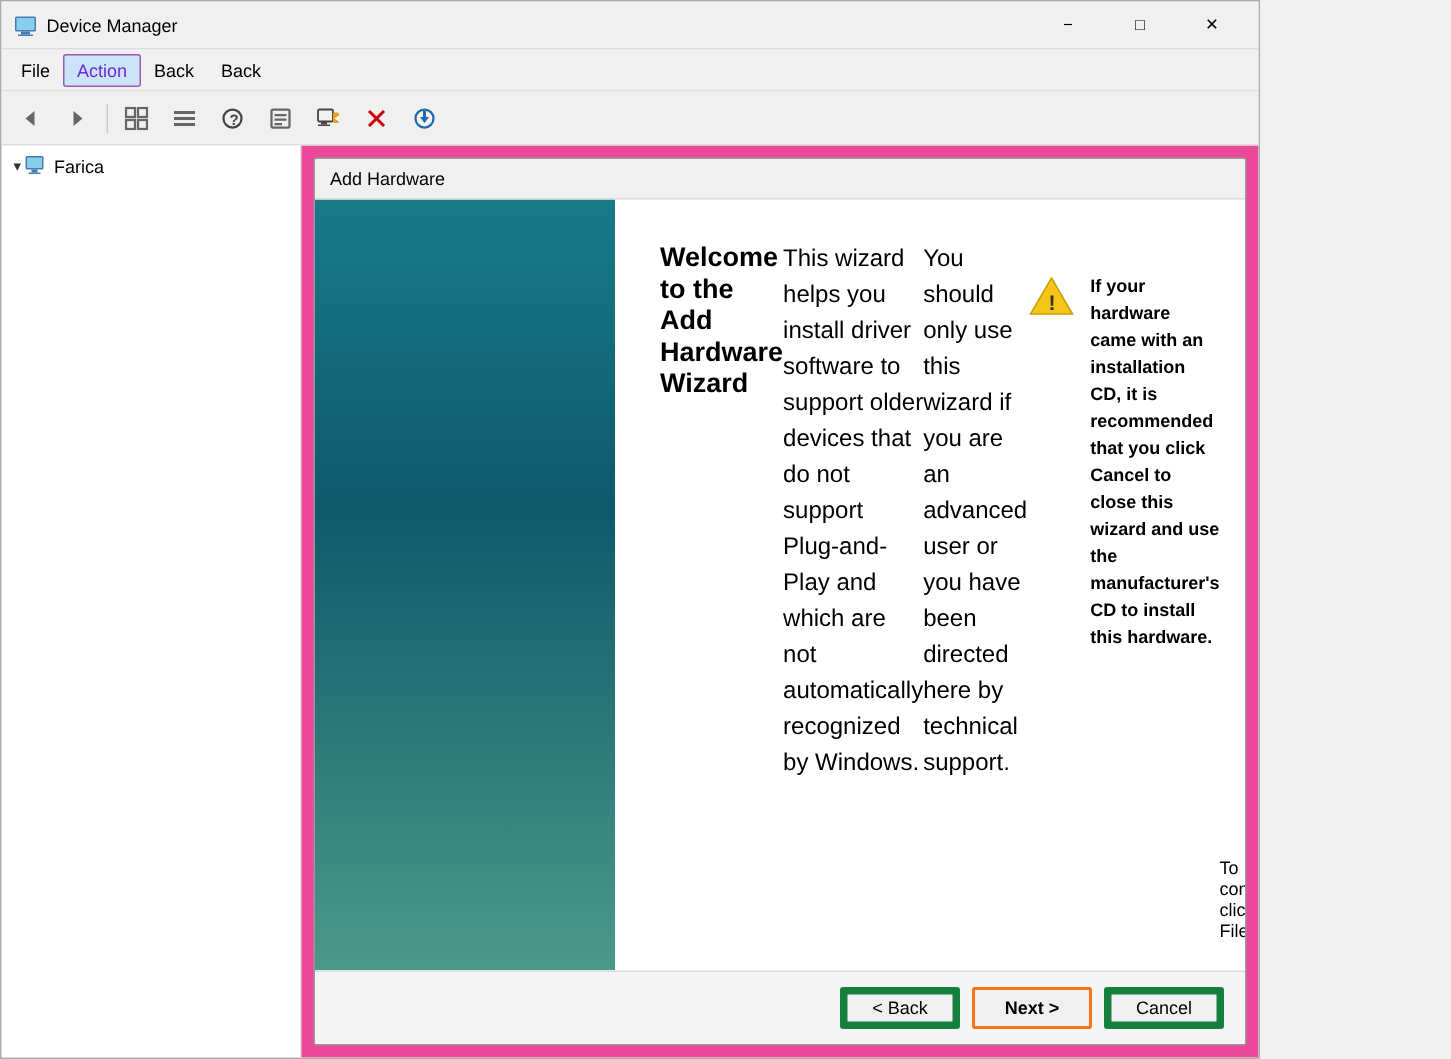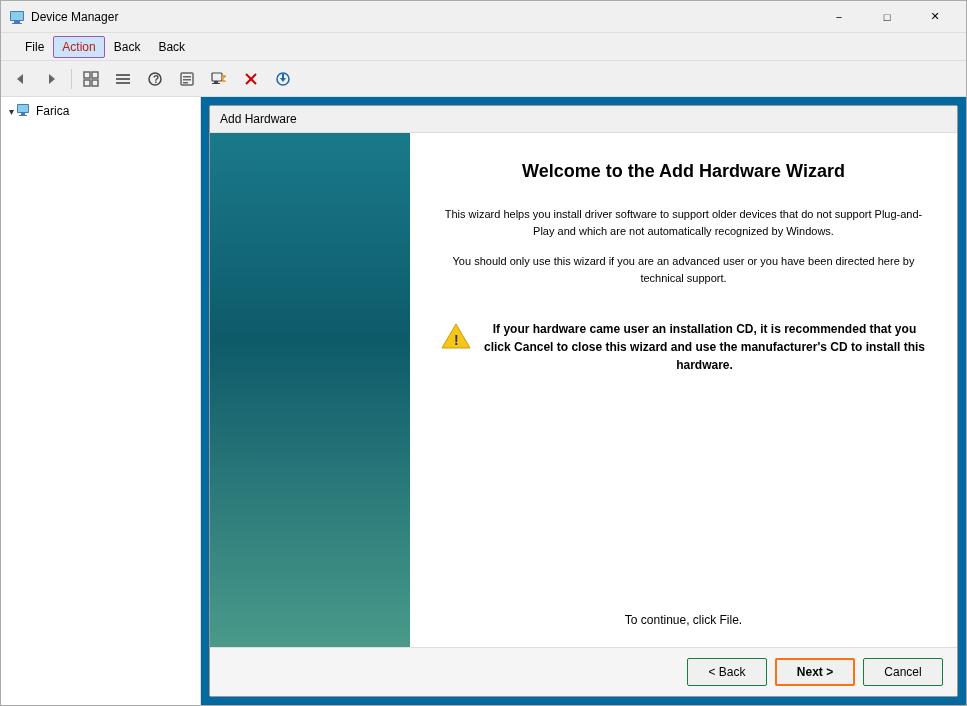--- a/index.html
+++ b/index.html
@@ -7,21 +7,21 @@
       width: 967px;
       height: 706px;
       background: #f0f0f0;
       font-family: 'Segoe UI', Tahoma, sans-serif;
       font-size: 12px;
       overflow: hidden;
     }
 
     
     .window {
-      width: 967px;
+      width: 840px;
       height: 706px;
       background: #f0f0f0;
       border: 1px solid #aaa;
       display: flex;
       flex-direction: column;
     }
 
     .title-bar {
       height: 32px;
       background: #f0f0f0;
@@ -62,37 +62,37 @@
       font-size: 11px;
       color: #000;
     }
 
     
     .menu-bar {
       height: 28px;
       background: #f0f0f0;
       display: flex;
       align-items: center;
-      padding: 0 15px;
+      padding: 0 4px;
       border-bottom: 1px solid #ddd;
       flex-shrink: 0;
     }
 
     .menu-item {
       padding: 3px 8px;
       font-size: 12px;
       cursor: pointer;
       border: 1px solid transparent;
       border-radius: 2px;
     }
 
     .menu-item.active {
       background: #cce4f7;
       border: 1px solid #9b59b6;
-      color: #b91c1c;
+      color: #6d28d9;
     }
 
     
     .toolbar {
       height: 36px;
       background: #f0f0f0;
       display: flex;
       align-items: center;
       padding: 2px 4px;
       border-bottom: 1px solid #ddd;
@@ -159,21 +159,21 @@
       align-items: center;
       justify-content: center;
       flex-shrink: 0;
     }
 
     
     .right-panel {
       flex: 1;
       display: flex;
       flex-direction: column;
-      background: #0369a1;
+      background: #ec4899;
       overflow: hidden;
     }
 
     
     .wizard-dialog {
       margin: 8px;
       background: #fff;
       border: 1px solid #999;
       border-radius: 2px;
       flex: 1;
@@ -199,34 +199,33 @@
     .wizard-sidebar {
       width: 200px;
       background: linear-gradient(180deg, #1a7a8a 0%, #0d5a6a 40%, #4a9a8a 100%);
       flex-shrink: 0;
     }
 
     .wizard-content {
       flex: 1;
       padding: 28px 30px 20px 30px;
       display: flex;
-      flex-direction: column;
+      flex-direction: row;
       overflow: auto;
-      text-align: center;
     }
 
     .wizard-heading {
       font-size: 18px;
       font-weight: bold;
       color: #000;
       margin-bottom: 24px;
     }
 
     .wizard-desc {
-      font-size: 11px;
+      font-size: 16px;
       color: #000;
       line-height: 1.5;
       margin-bottom: 14px;
     }
 
     .wizard-warning-box {
       display: flex;
       align-items: flex-start;
       gap: 10px;
       margin-top: 16px;
@@ -266,21 +265,21 @@
       flex-shrink: 0;
     }
 
     .btn {
       min-width: 80px;
       height: 28px;
       padding: 0 12px;
       font-size: 12px;
       cursor: pointer;
       border-radius: 2px;
-      border: 1px solid #15803d;
+      border: 5px solid #15803d;
       background: #f0f0f0;
       color: #000;
     }
 
     .btn-primary {
       border: 2px solid #f97316;
       background: #f0f0f0;
       font-weight: bold;
     }
   </style>
@@ -413,21 +412,21 @@
 
             <p class="wizard-desc">You should only use this wizard if you are an advanced user or you have been directed here by technical support.</p>
 
             <div class="wizard-warning-box">
               <div class="warning-icon">
                 <svg width="32" height="28" viewBox="0 0 32 28">
                   <polygon points="16,2 30,26 2,26" fill="#f5c518" stroke="#c8a000" stroke-width="1"></polygon>
                   <text x="14" y="23" font-size="14" font-weight="bold" fill="#333">!</text>
                 </svg>
               </div>
-              <div class="wizard-warning-text">If your hardware came user an installation CD, it is recommended that you click Cancel to close this wizard and use the manufacturer's CD to install this hardware.</div>
+              <div class="wizard-warning-text">If your hardware came with an installation CD, it is recommended that you click Cancel to close this wizard and use the manufacturer's CD to install this hardware.</div>
             </div>
 
             <div class="wizard-footer-text">To continue, click File.</div>
           </div>
         </div>
 
         <div class="wizard-buttons">
           <button class="btn">&lt; Back</button>
           <button class="btn btn-primary">Next &gt;</button>
           <button class="btn">Cancel</button>

